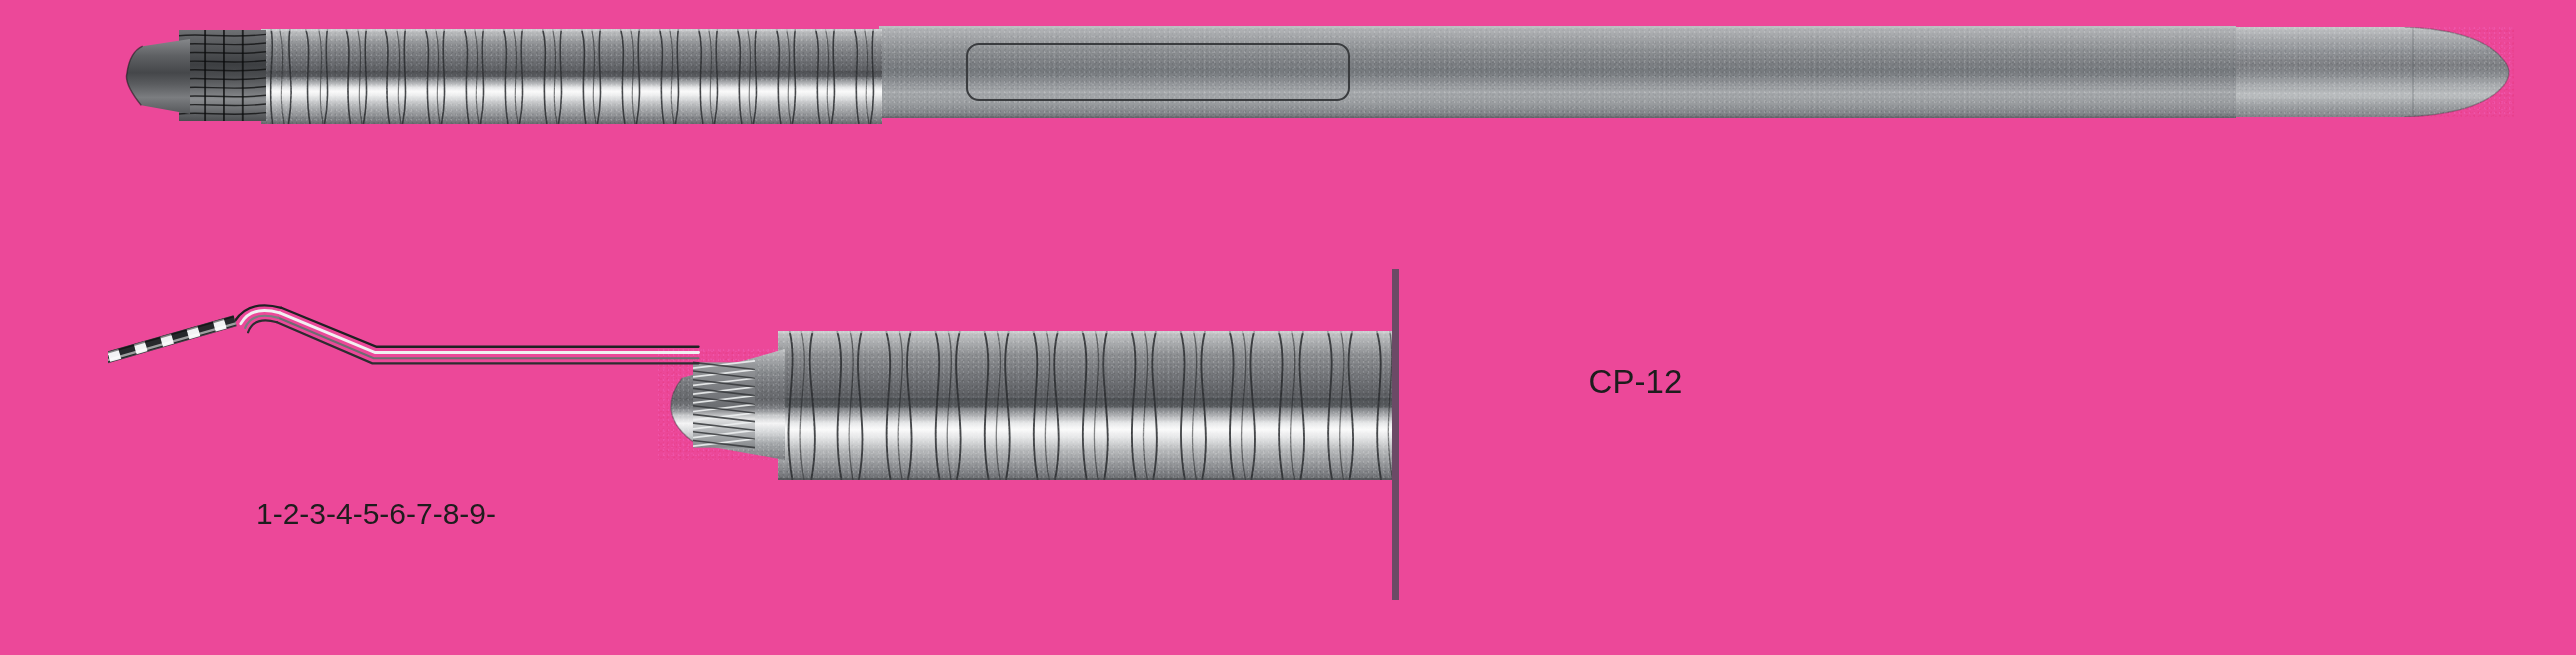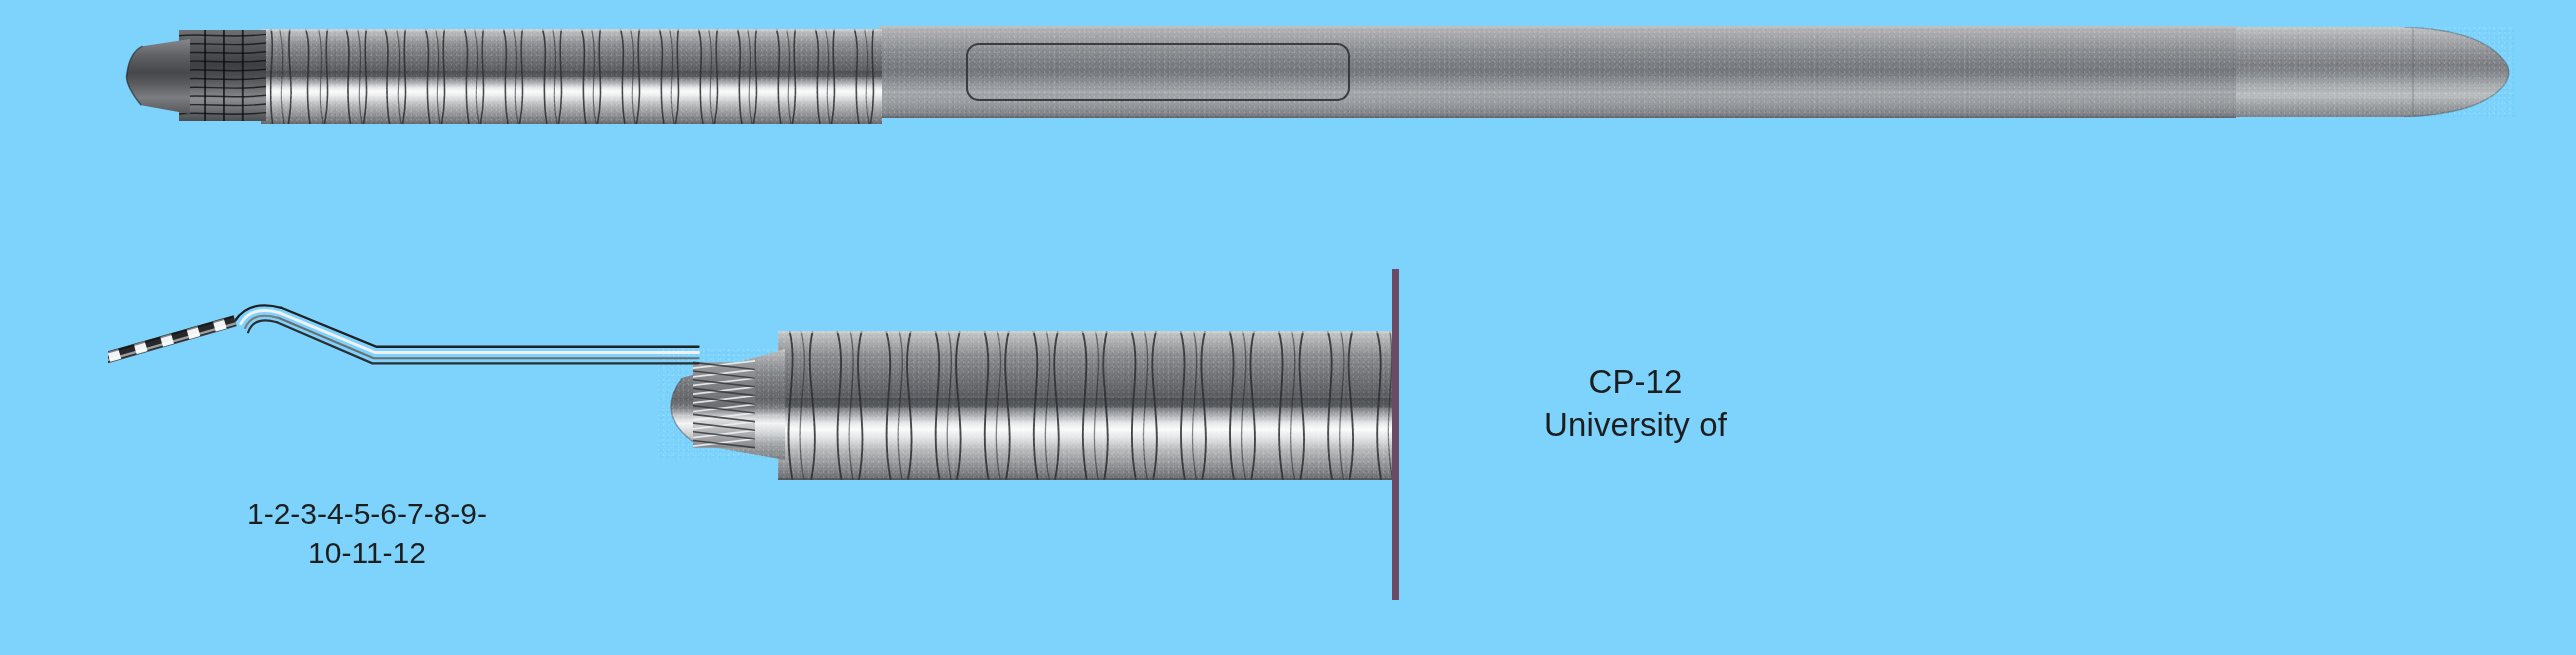--- a/index.html
+++ b/index.html
@@ -9,21 +9,21 @@
     background: #ffffff;
   }
   body {
     font-family: "Liberation Sans", sans-serif;
     -webkit-font-smoothing: antialiased;
   }
   #stage {
     position: relative;
     width: 2576px;
     height: 656px;
-    background: #7dd3fc;
+    background: #ec4899;
     overflow: hidden;
   }
   .abs { position: absolute; }
 
   
   .metal-body {
     background:
       linear-gradient(to bottom,
         #c9cacb 0%,
         #b2b4b6 6%,
@@ -144,21 +144,21 @@
     font-size: 33px;
     line-height: 1.30;
     font-weight: 400;
     letter-spacing: 0.1px;
   }
   .label-right .l1 { display:block; }
   .label-right .l2 { display:block; }
   .label-right .l3 { display:block; }
 
   .label-markings {
-    left: 208px; top: 494px; width: 318px;
+    left: 217px; top: 494px; width: 318px;
     text-align: center;
     color: #1d1d1d;
     font-size: 30px;
     line-height: 1.30;
     font-weight: 400;
   }
   .label-markings span { display:block; }
 </style>
 </head>
 <body>
@@ -483,22 +483,20 @@
           <rect x="-7.6" y="0" width="2.6" height="312" fill="rgba(0,0,0,.45)"></rect>
         </g>
       </svg>
     </div>
   </div>
 
   <div class="abs divider"></div>
 
   <div class="abs label-right">
     <span class="l1">CP-12</span>
-    <span class="l2">University of</span>
   </div>
 
   <div class="abs label-markings">
     <span>1-2-3-4-5-6-7-8-9-</span>
-    <span>10-11-12</span>
   </div>
 
 </div>
 
 
 </body></html>

